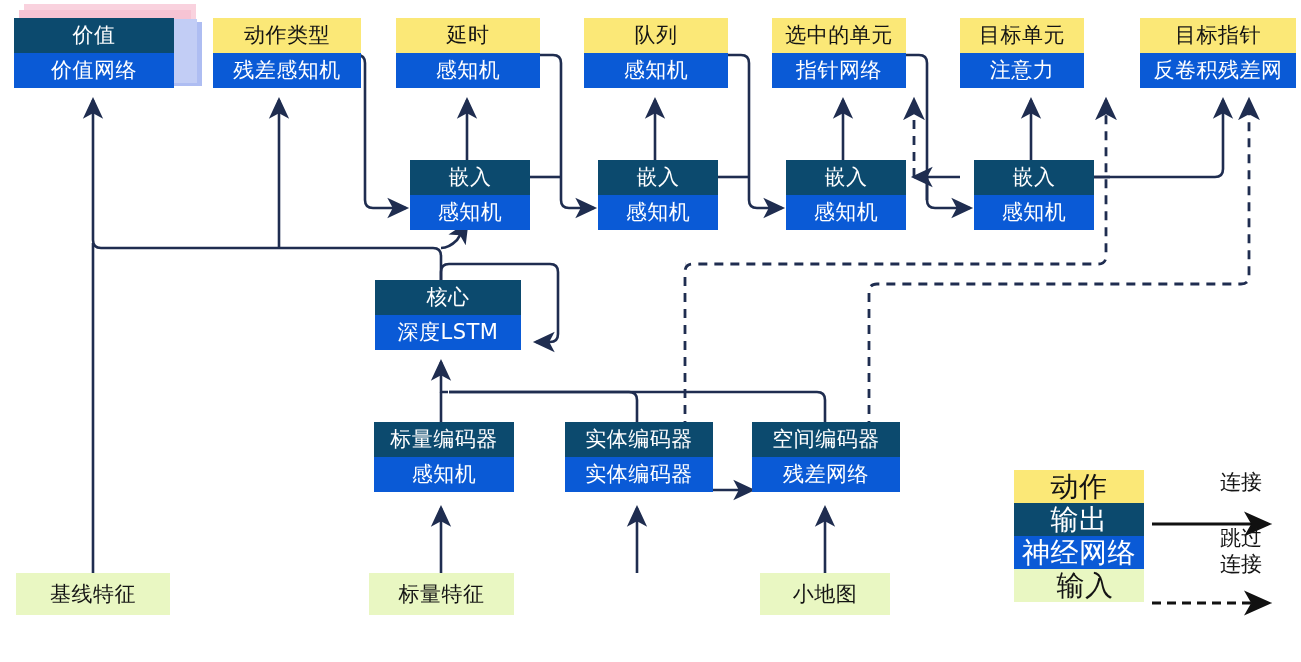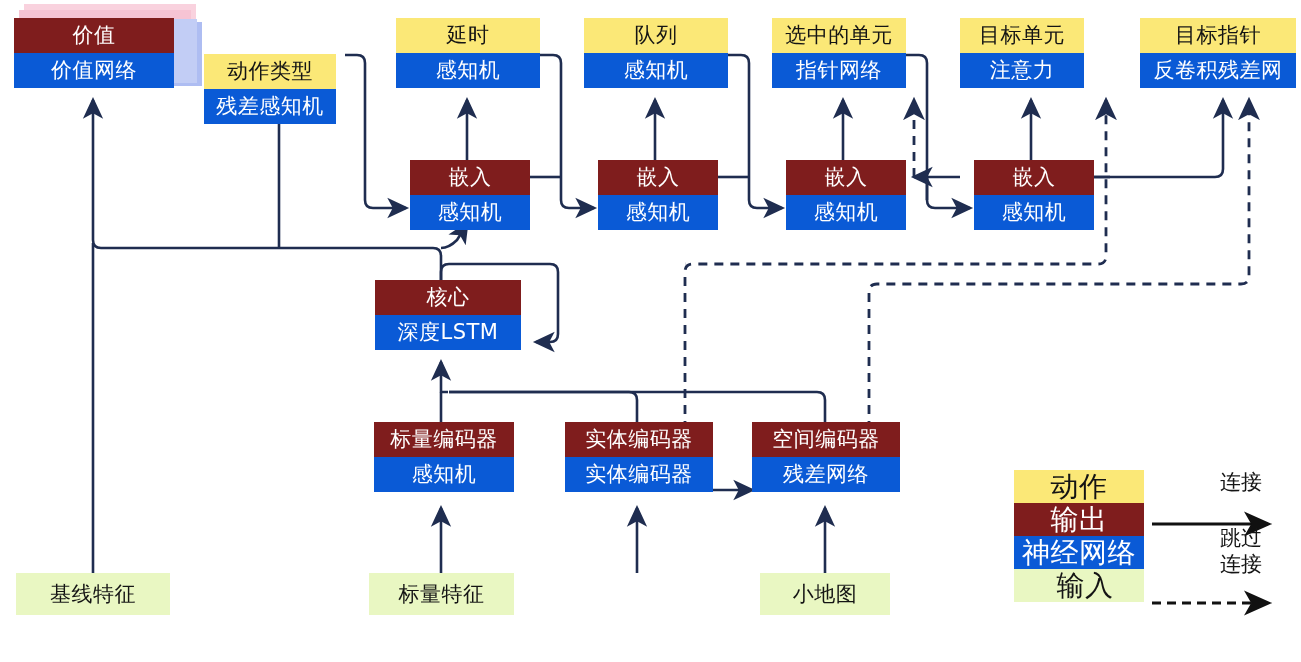--- a/index.html
+++ b/index.html
@@ -12,21 +12,21 @@
   svg.edges{position:absolute;left:0;top:0;width:1301px;height:662px;pointer-events:none;}
 
   .node{position:absolute;box-sizing:border-box;}
   .cell{
     box-sizing:border-box;width:100%;
     display:flex;align-items:center;justify-content:center;
     font-size:21px;line-height:1;letter-spacing:.5px;
     white-space:nowrap;
   }
   .cell.action{background:#fbe877;color:#141414;height:35px;}
-  .cell.output{background:#7f1d1d;color:#ffffff;height:35px;text-align:right;}
+  .cell.output{background:#0c4a6e;color:#ffffff;height:35px;text-align:right;}
   .cell.net{background:#0a5ad6;color:#ffffff;height:35px;}
   .cell.input{background:#e9f7c2;color:#141414;height:42px;font-size:21px;}
 
   
   .stack{position:absolute;}
   .stack .sh1{position:absolute;left:10px;top:-12px;width:172px;height:70px;background:#f9d2de;}
   .stack .sh2{position:absolute;left:5px;top:-6px;width:172px;height:70px;background:#f6c4d4;}
   .stack .sh3{position:absolute;left:10px;top:6px;width:178px;height:64px;background:#aebdf2;}
   .stack .sh4{position:absolute;left:5px;top:3px;width:178px;height:64px;background:#c2cdf5;}
 
@@ -130,21 +130,21 @@
     <div class="sh1"></div>
     <div class="sh3"></div>
     <div class="sh2"></div>
     <div class="sh4"></div>
   </div>
   <div class="node" style="left:14px;top:18px;width:160px;">
     <div class="cell output">价值</div>
     <div class="cell net">价值网络</div>
   </div>
 
-  <div class="node" style="left:204px;top:18px;width:132px;margin-top:36px;">
+  <div class="node" style="left:213px;top:18px;width:148px;">
     <div class="cell action">动作类型</div>
     <div class="cell net">残差感知机</div>
   </div>
 
   <div class="node" style="left:396px;top:18px;width:144px;border-radius:9px;">
     <div class="cell action">延时</div>
     <div class="cell net">感知机</div>
   </div>
 
   <div class="node" style="left:584px;top:18px;width:144px;">

